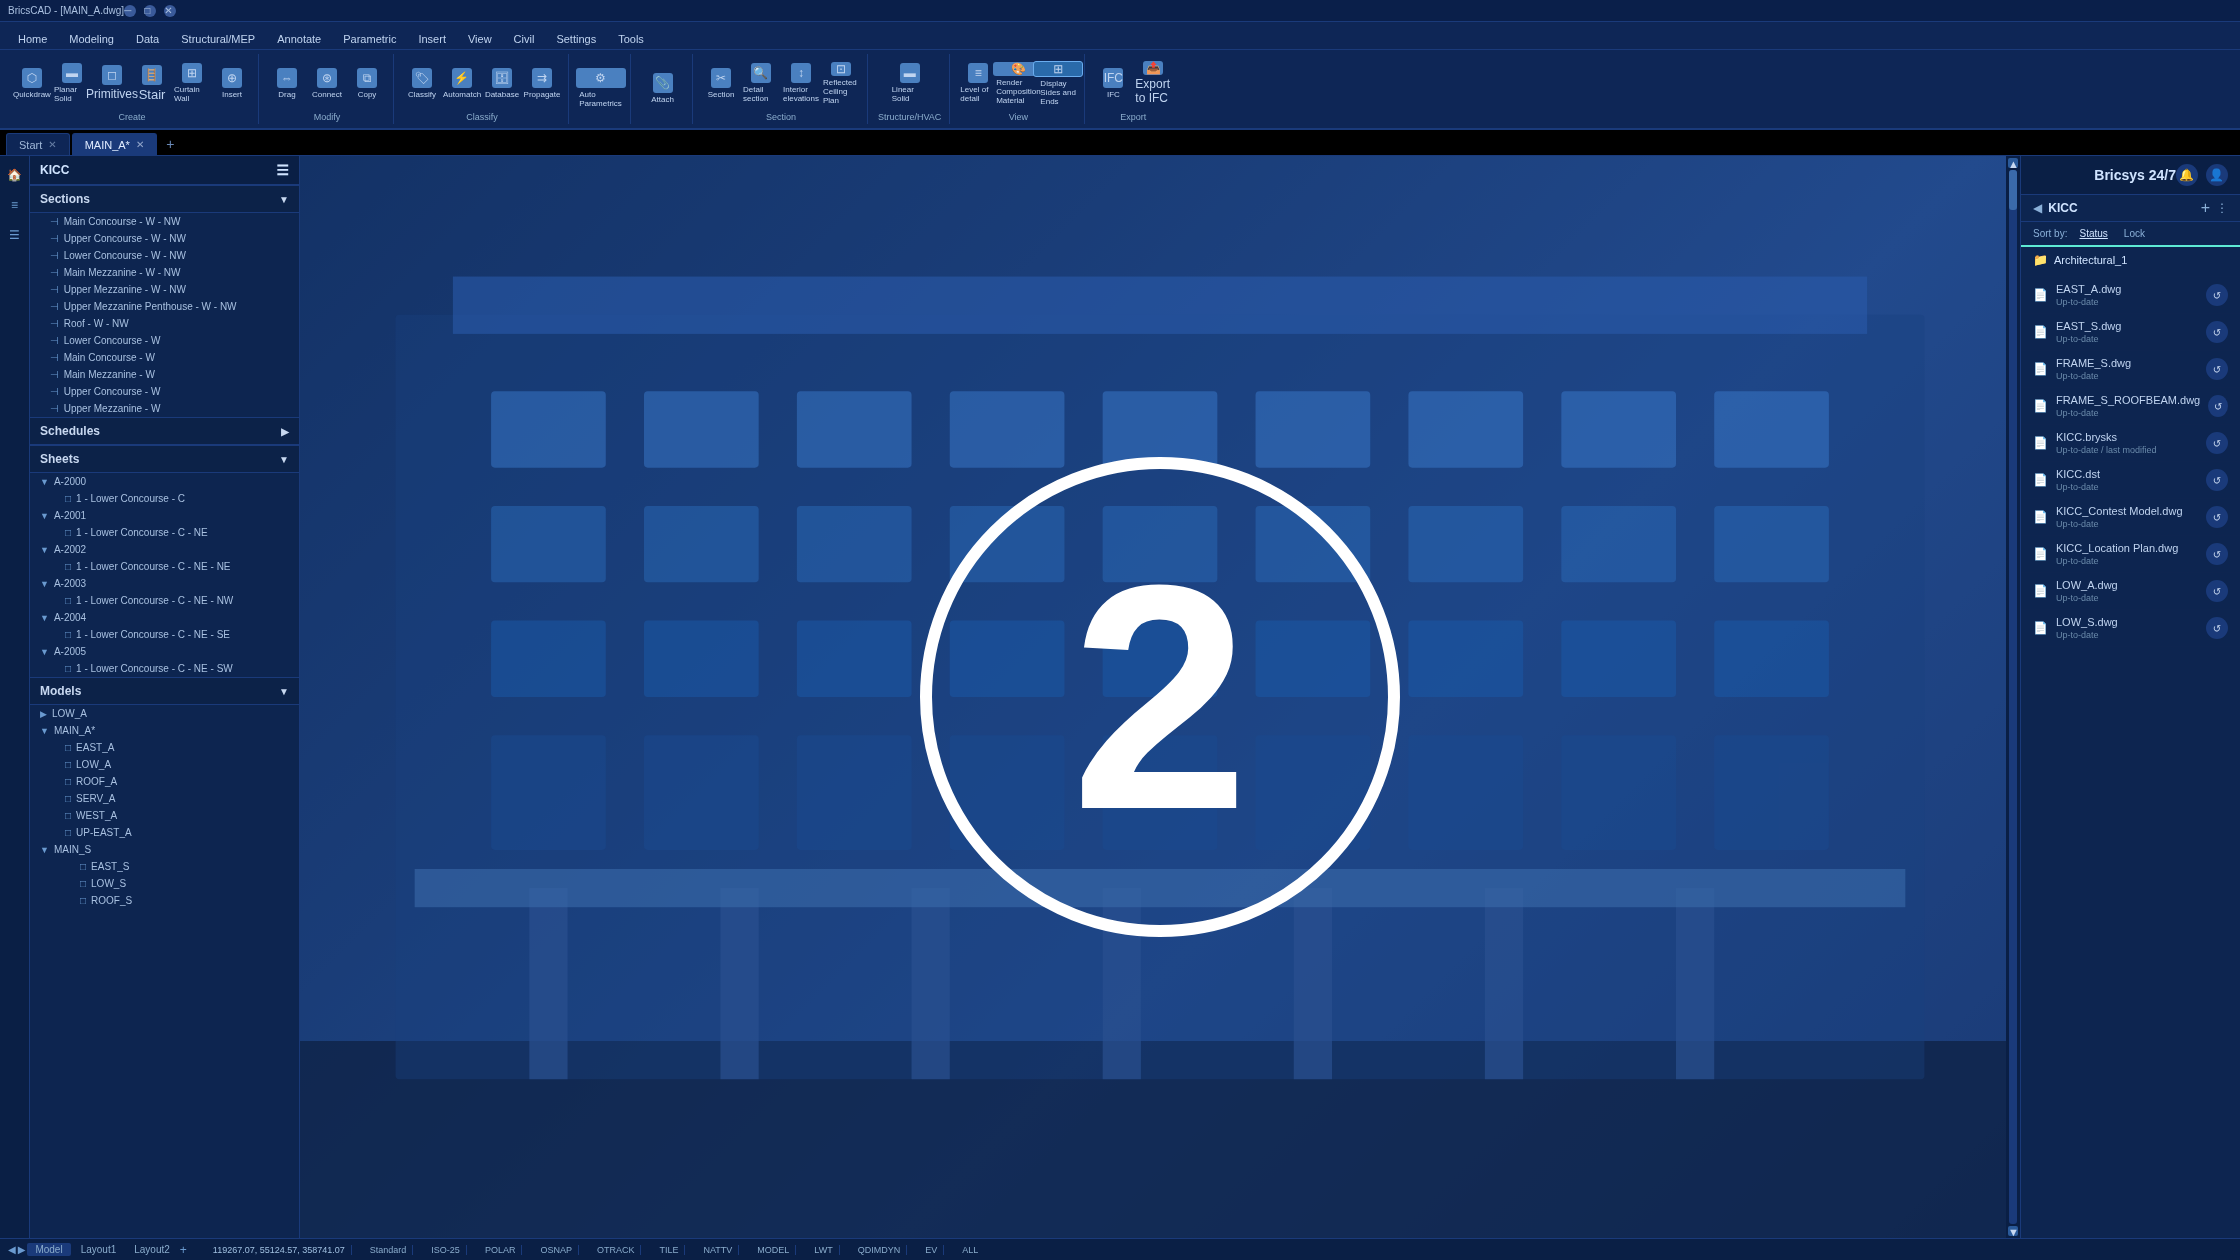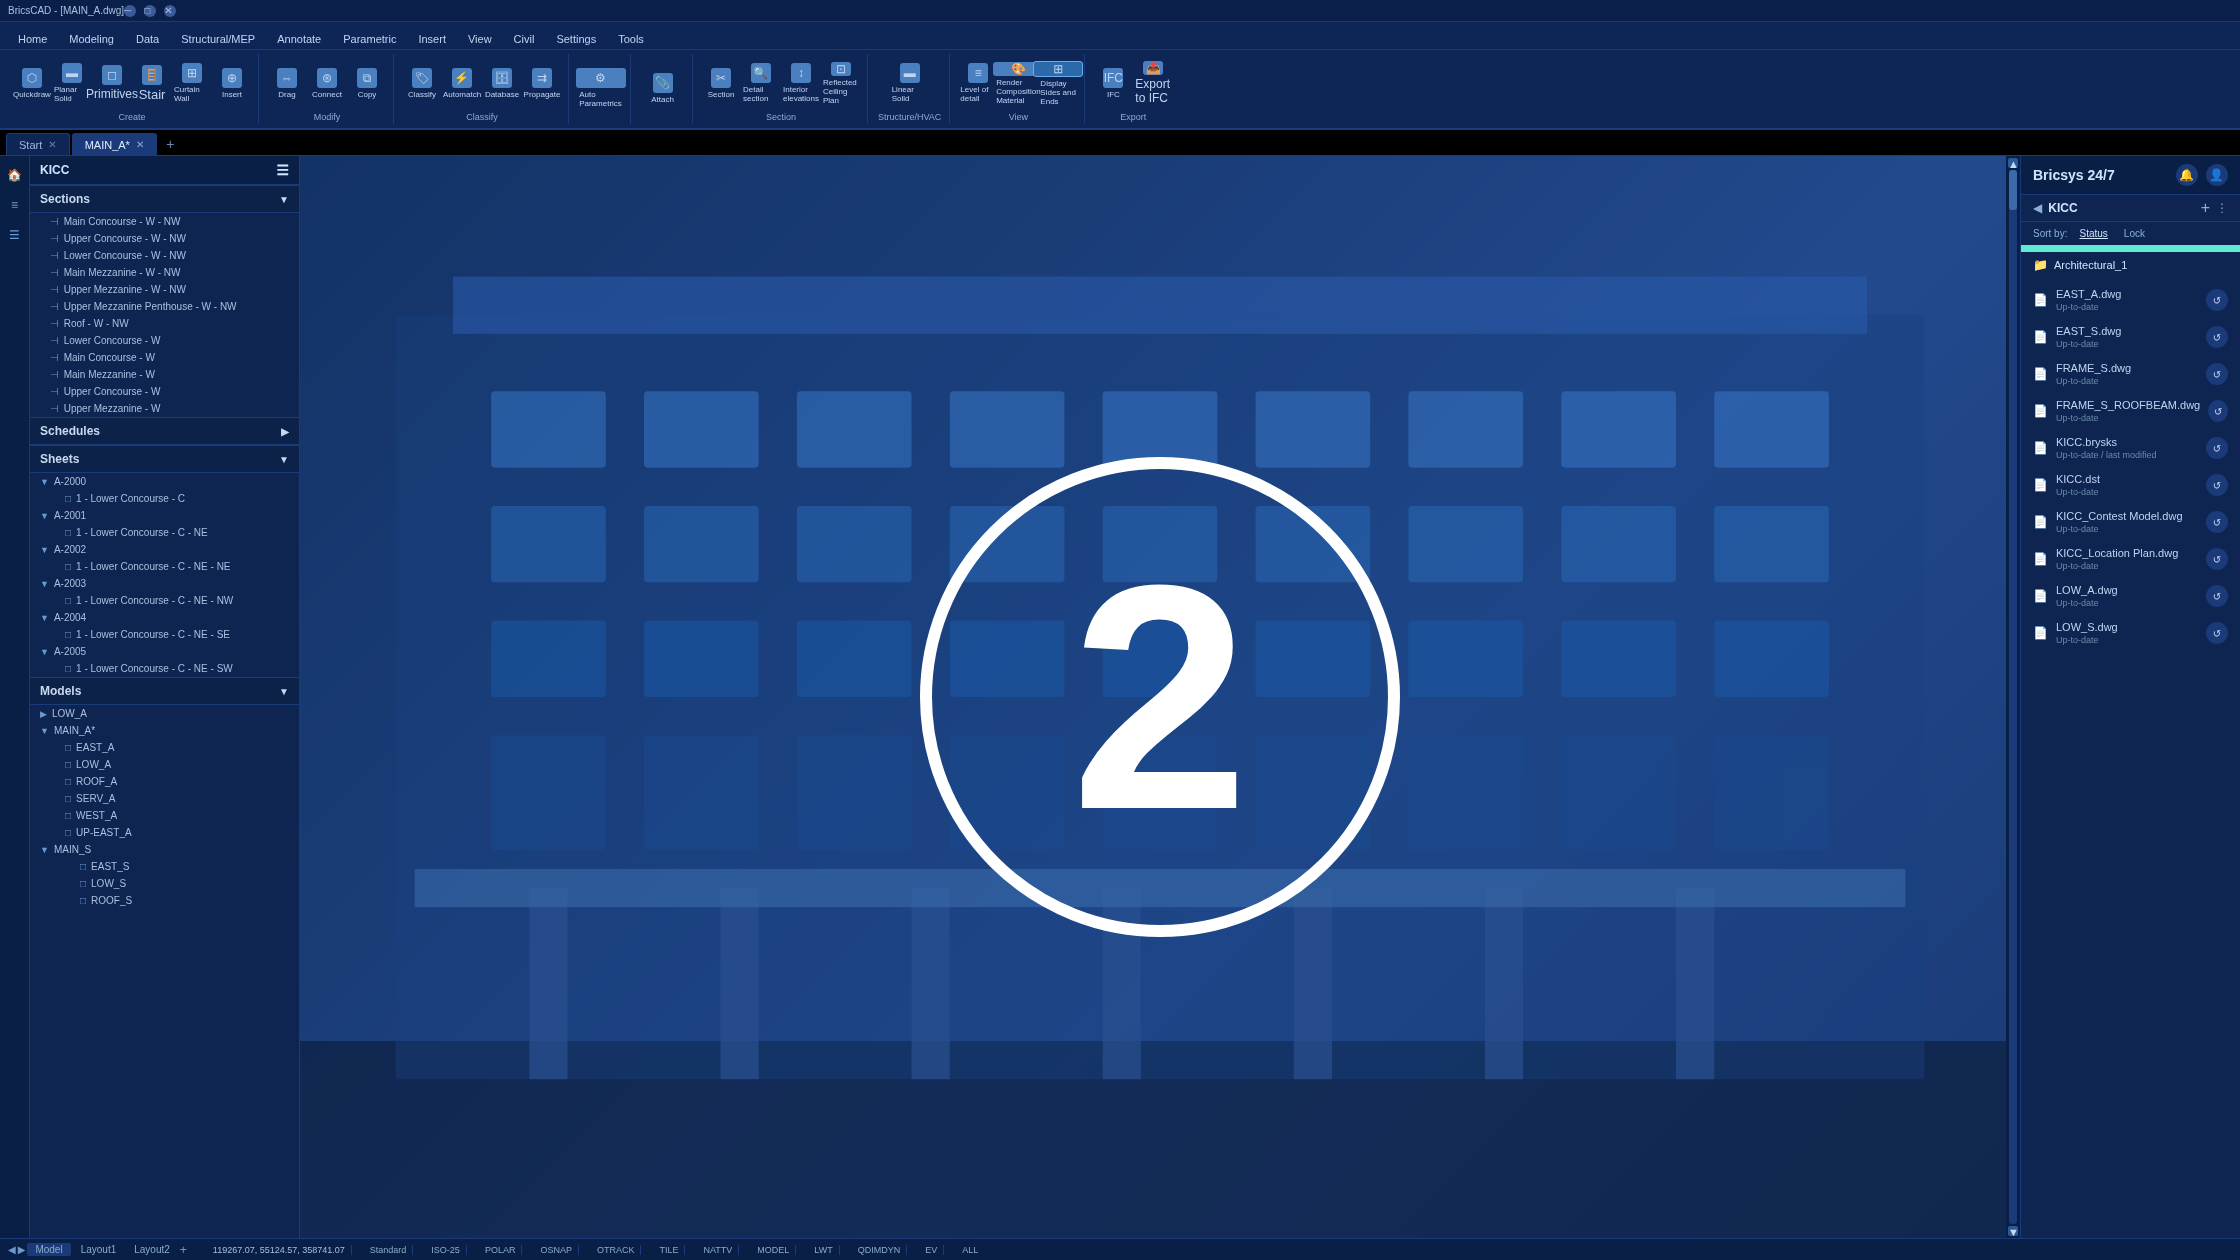--- a/index.html
+++ b/index.html
@@ -239,21 +239,21 @@
       width: 220px;
       background: #0d2550;
       border-left: 1px solid #1a3a7a;
       display: flex;
       flex-direction: column;
       flex-shrink: 0;
     }
     .right-panel-header {
       display: flex;
       align-items: center;
-      justify-content: space-between;
+      justify-content: flex-end;
       padding: 8px 12px;
       background: #0a1f45;
       border-bottom: 1px solid #1a3a7a;
     }
     .right-panel-title {
       font-size: 14px;
       font-weight: bold;
       color: #d0e4ff;
     }
     .right-panel-icons { display: flex; gap: 8px; }
@@ -269,21 +269,21 @@
     .right-nav-back { cursor: pointer; font-size: 12px; color: #8ab0d8; }
     .right-nav-name { font-size: 12px; color: #d0e4ff; font-weight: 600; flex: 1; }
     .right-nav-add { cursor: pointer; font-size: 16px; color: #8ab0d8; }
     .right-nav-menu { cursor: pointer; font-size: 12px; color: #8ab0d8; }
 
     .sort-bar {
       display: flex;
       align-items: center;
       padding: 4px 12px;
       gap: 8px;
-      border-bottom: 7px solid #5eead4;
+      border-bottom: 2px solid #5eead4;
       font-size: 10px;
       color: #8ab0d8;
     }
     .sort-option { cursor: pointer; padding: 2px 4px; border-radius: 3px; }
     .sort-option.active { color: #d0e4ff; text-decoration: underline; }
 
     .file-list {
       flex: 1;
       overflow-y: auto;
     }

